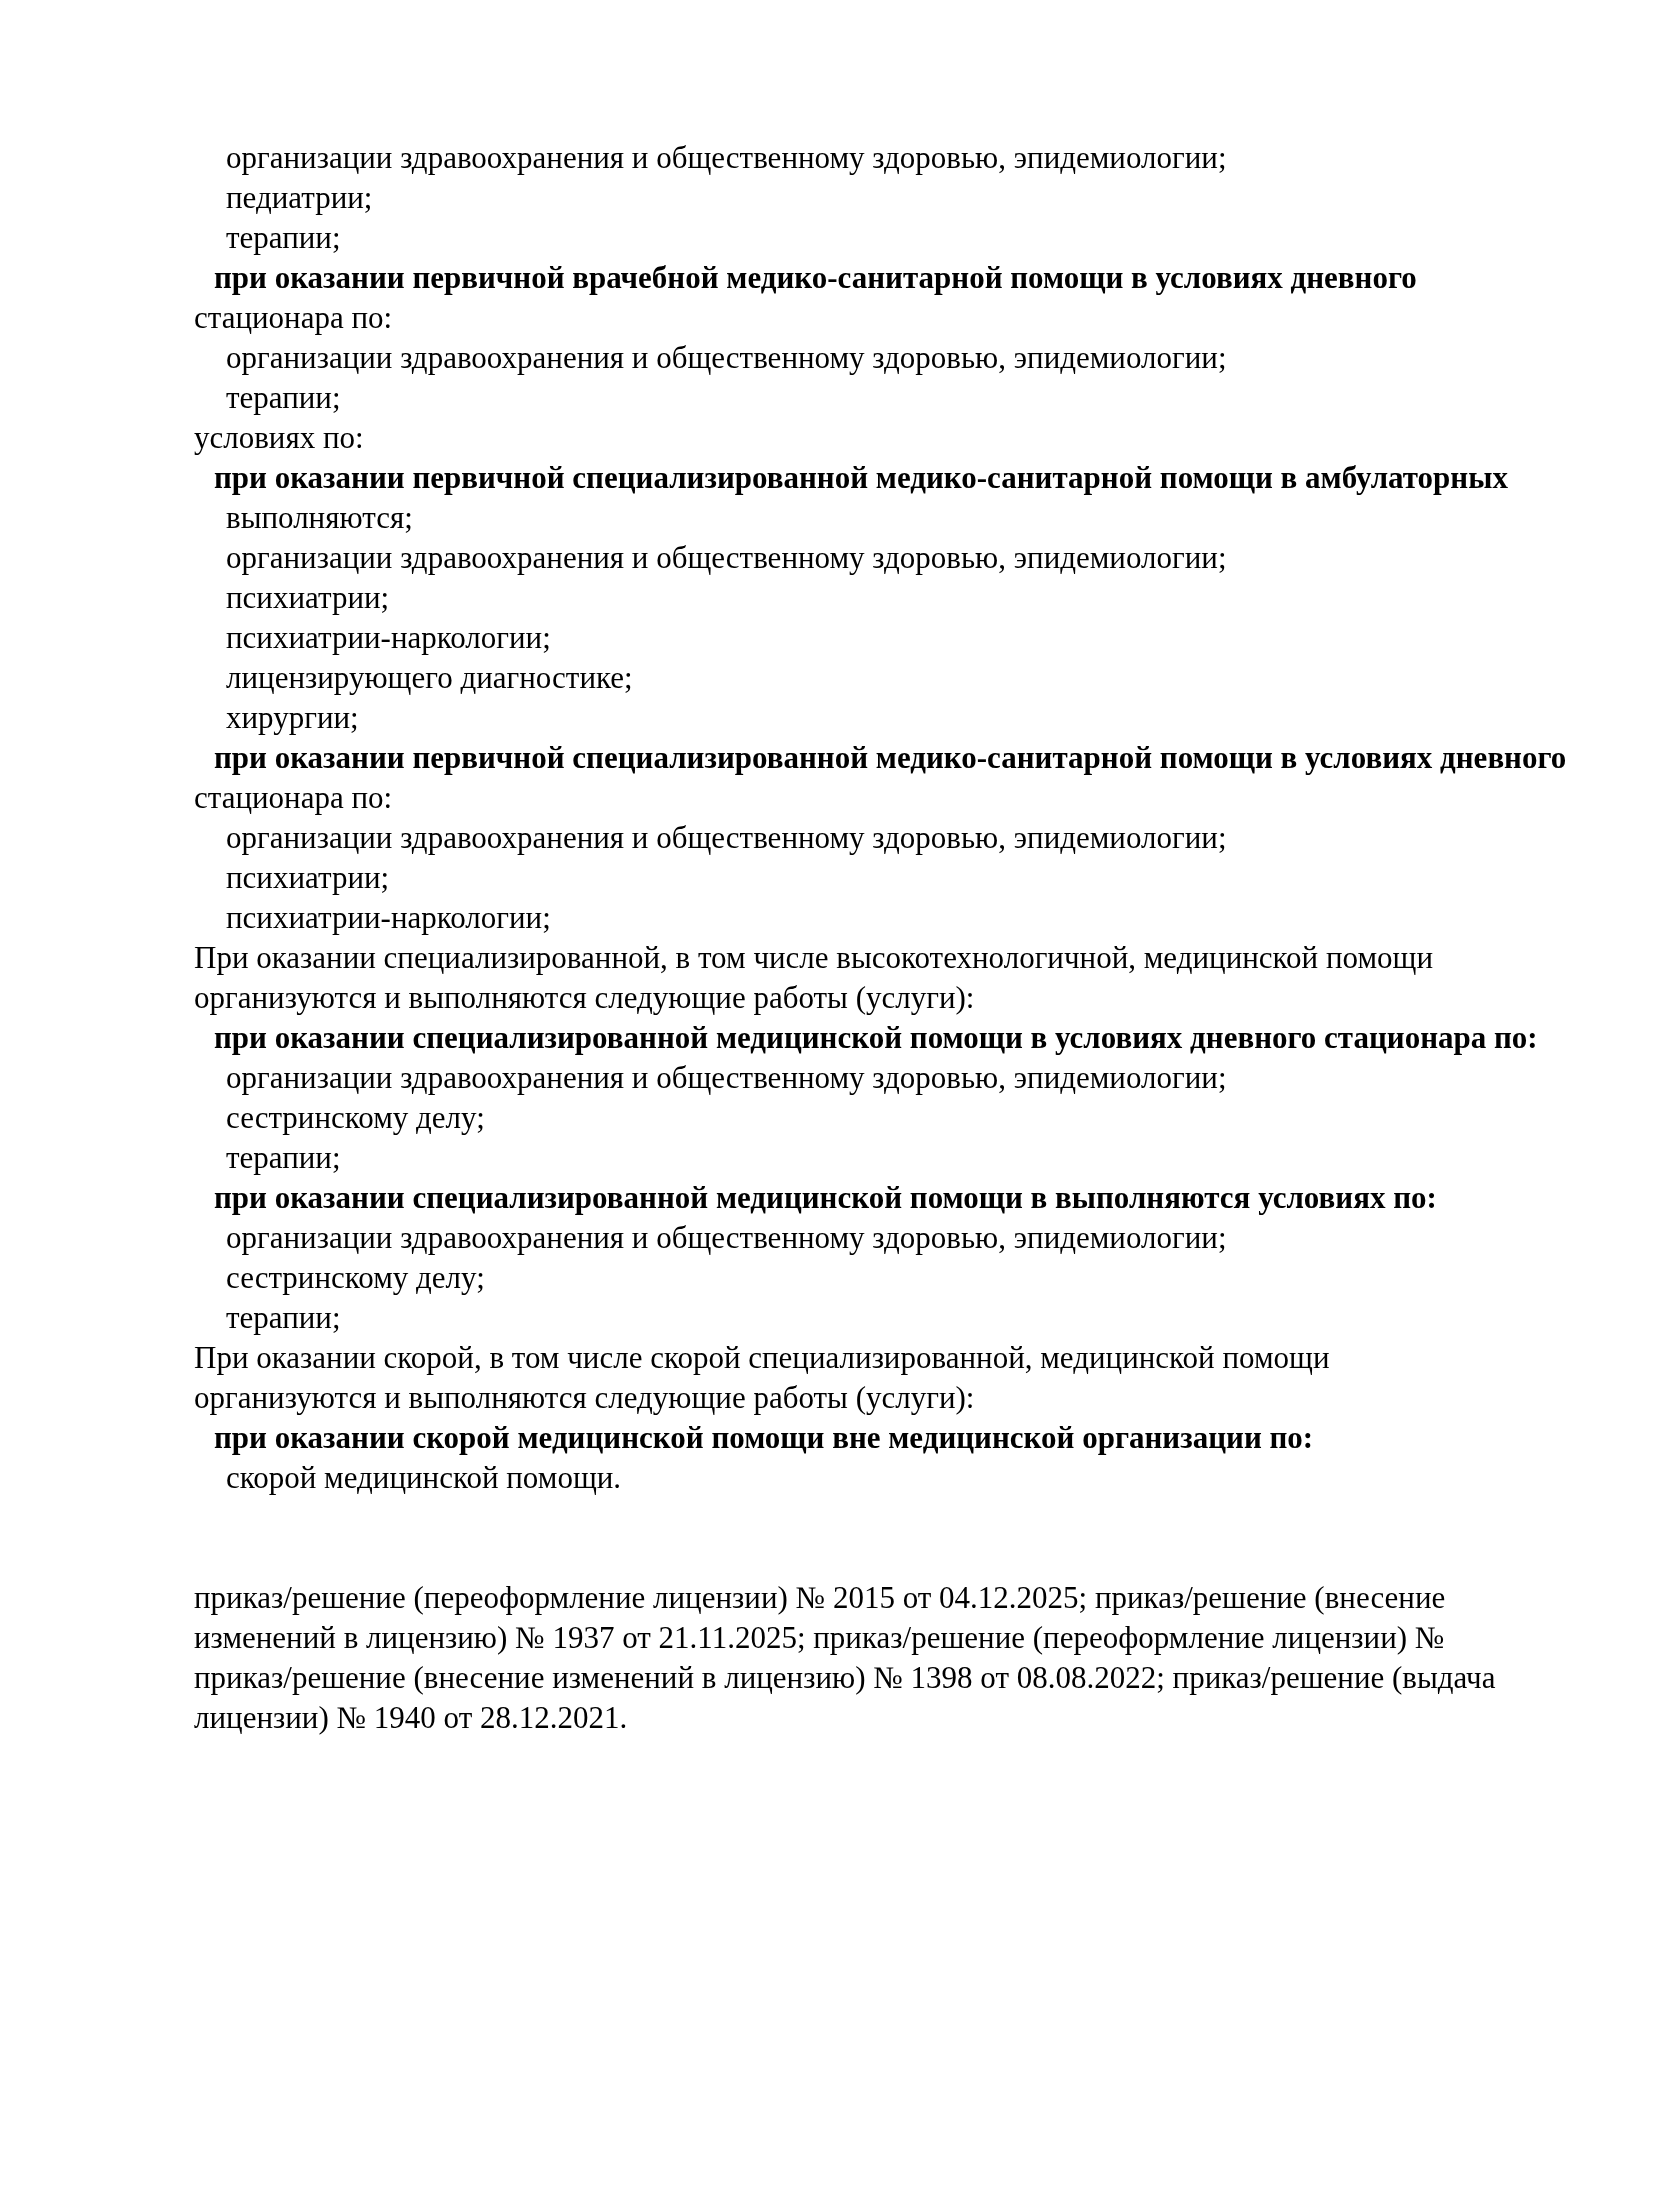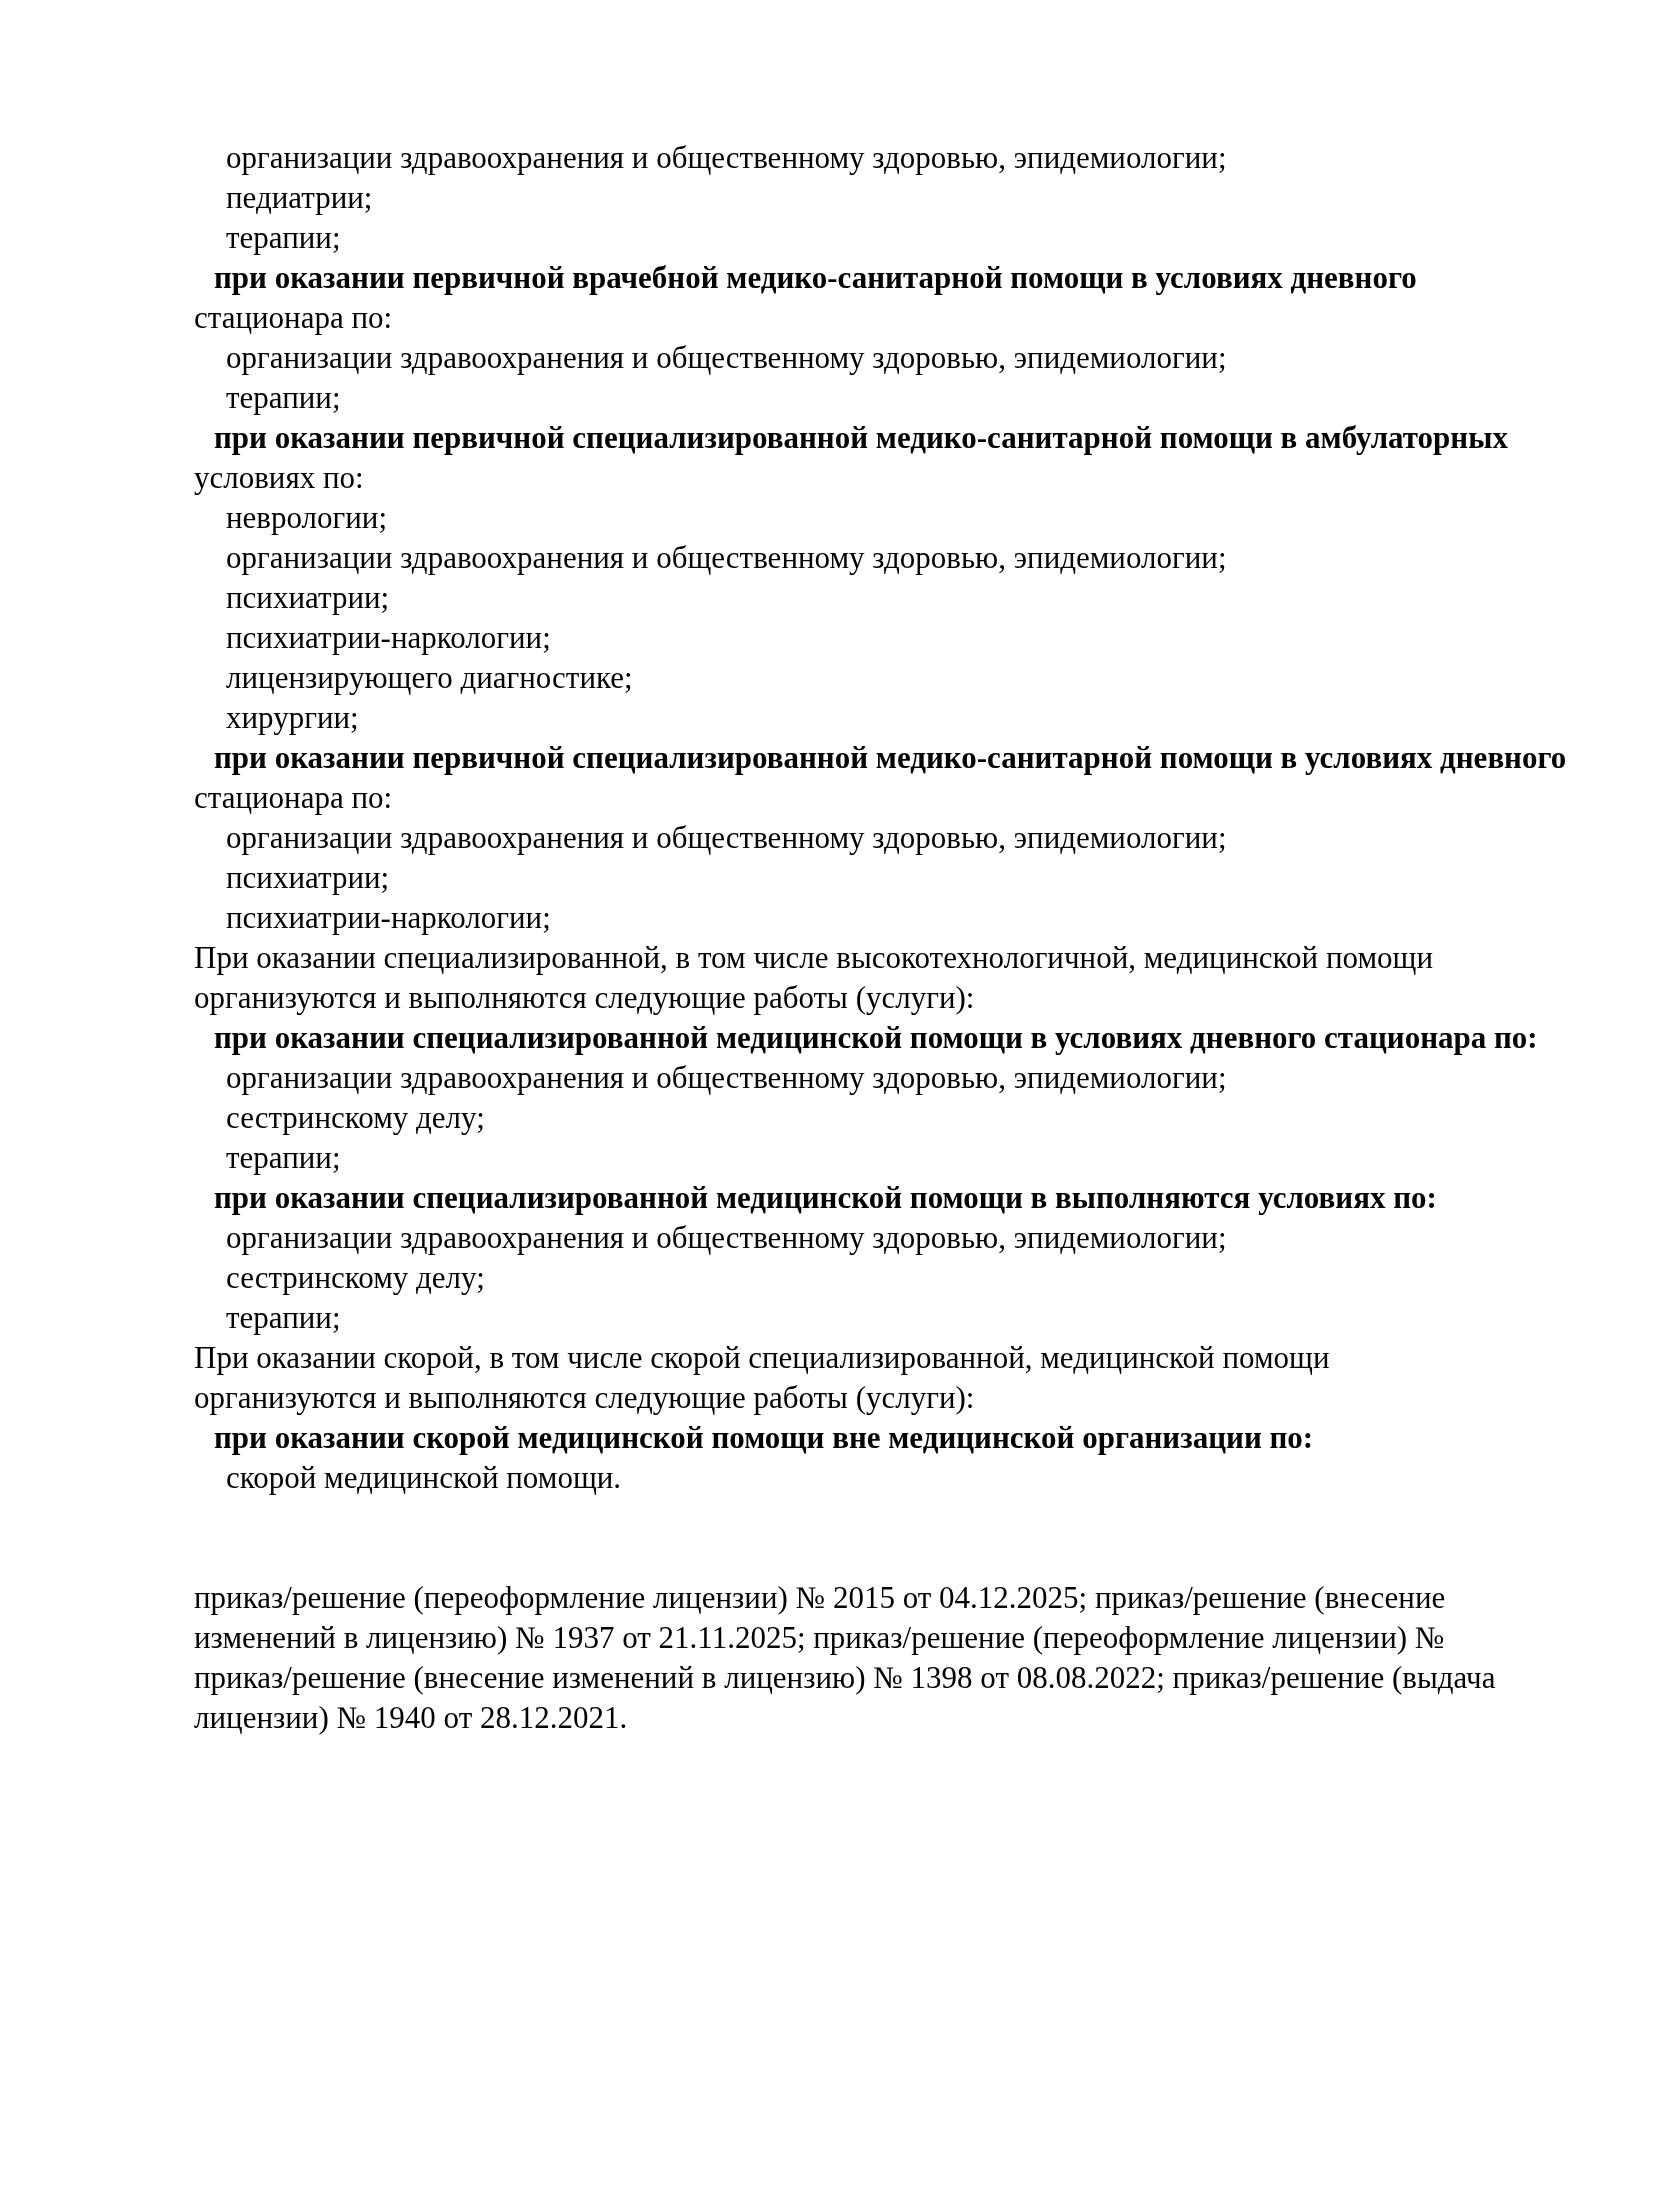--- a/index.html
+++ b/index.html
@@ -37,23 +37,23 @@
 
 <div class="page">
   <div class="text-block" id="lines">
       <div class="line indent-2">организации здравоохранения и общественному здоровью, эпидемиологии;</div>
       <div class="line indent-2">педиатрии;</div>
       <div class="line indent-2">терапии;</div>
       <div class="line indent-1">при оказании первичной врачебной медико-санитарной помощи в условиях дневного</div>
       <div class="line">стационара по:</div>
       <div class="line indent-2">организации здравоохранения и общественному здоровью, эпидемиологии;</div>
       <div class="line indent-2">терапии;</div>
+      <div class="line">условиях по:</div>
       <div class="line indent-1">при оказании первичной специализированной медико-санитарной помощи в амбулаторных</div>
-      <div class="line">условиях по:</div>
-      <div class="line indent-2">неврологии;</div>
+      <div class="line indent-2">выполняются;</div>
       <div class="line indent-2">организации здравоохранения и общественному здоровью, эпидемиологии;</div>
       <div class="line indent-2">психиатрии;</div>
       <div class="line indent-2">психиатрии-наркологии;</div>
       <div class="line indent-2">лицензирующего диагностике;</div>
       <div class="line indent-2">хирургии;</div>
       <div class="line indent-1">при оказании первичной специализированной медико-санитарной помощи в условиях дневного</div>
       <div class="line">стационара по:</div>
       <div class="line indent-2">организации здравоохранения и общественному здоровью, эпидемиологии;</div>
       <div class="line indent-2">психиатрии;</div>
       <div class="line indent-2">психиатрии-наркологии;</div>

